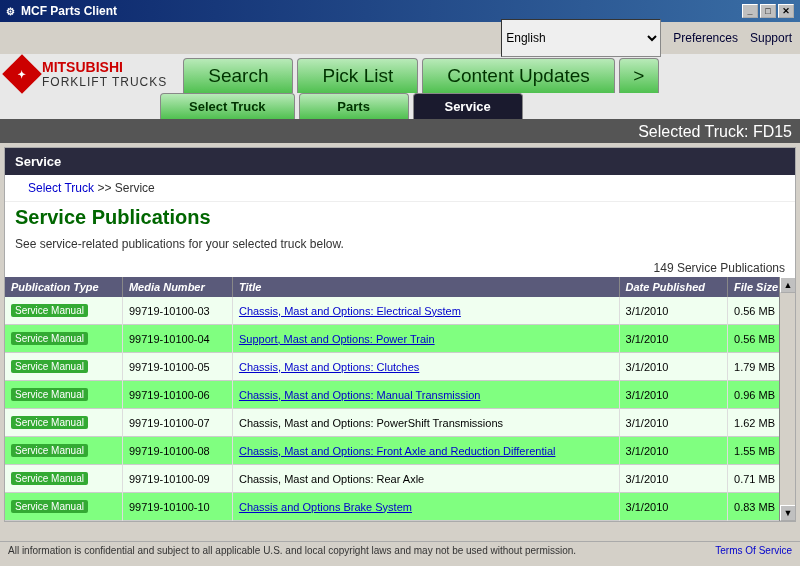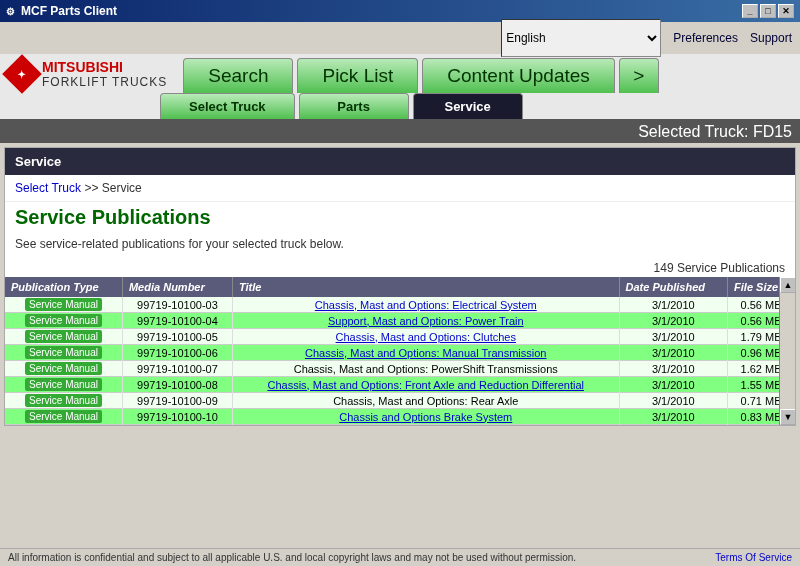--- a/index.html
+++ b/index.html
@@ -112,21 +112,21 @@
     
     #main { background: white; margin: 4px; padding: 0; border: 1px solid #aaa; }
 
     #section-header {
       background: #2a2a3e;
       color: white;
       padding: 6px 10px;
       font-size: 13px; font-weight: bold;
     }
 
-    #breadcrumb { padding: 6px 10px; font-size: 12px; color: #333; }
+    #breadcrumb { padding: 6px 23px; font-size: 12px; color: #333; }
     #breadcrumb a { color: #0000cc; text-decoration: none; }
 
     #pub-title {
       color: #006600;
       font-size: 20px;
       font-weight: bold;
       padding: 4px 10px 4px 10px;
       border-top: 1px solid #eee;
     }
 
@@ -135,21 +135,21 @@
     #pub-count { text-align: right; padding: 2px 10px; font-size: 12px; color: #333; }
 
     
     #pub-table { width: 100%; border-collapse: collapse; font-size: 11px; }
     #pub-table thead tr { background: #5a5a7a; color: white; font-style: italic; }
     #pub-table thead th { padding: 4px 6px; text-align: left; border-right: 1px solid #888; font-weight: bold; }
     #pub-table tbody tr { border-bottom: 1px solid #ccc; }
     #pub-table tbody tr:nth-child(odd) { background: #f0fff0; }
     #pub-table tbody tr:nth-child(even) { background: #ccffcc; }
     #pub-table tbody tr.highlight { background: #80ff80; }
-    #pub-table td { padding: 1px 6px; border-right: 1px solid #ddd; vertical-align: middle; text-align: center; }
+    #pub-table td { padding: 7px 6px; border-right: 1px solid #ddd; vertical-align: middle; }
     #pub-table td a { color: #0000cc; text-decoration: underline; cursor: pointer; }
 
     .pub-type-badge {
       background: #33aa33;
       color: white;
       padding: 1px 4px;
       border-radius: 2px;
       font-size: 10px;
       display: inline-block;
     }
@@ -169,21 +169,21 @@
     
     #footer {
       background: #d4d0c8;
       padding: 3px 8px;
       font-size: 10px;
       color: #333;
       display: flex;
       justify-content: space-between;
       border-top: 1px solid #aaa;
       position: absolute;
-      bottom: 0; left: 0; right: 0;
+      bottom: 7px; left: 0; right: 0;
     }
     #footer a { color: #0000cc; }
   </style>
 </head>
 <body>
 
 <div id="titlebar">
   <div id="titlebar-left">
     <span style="font-size:10px;">⚙</span>
     <span>MCF Parts Client</span>

